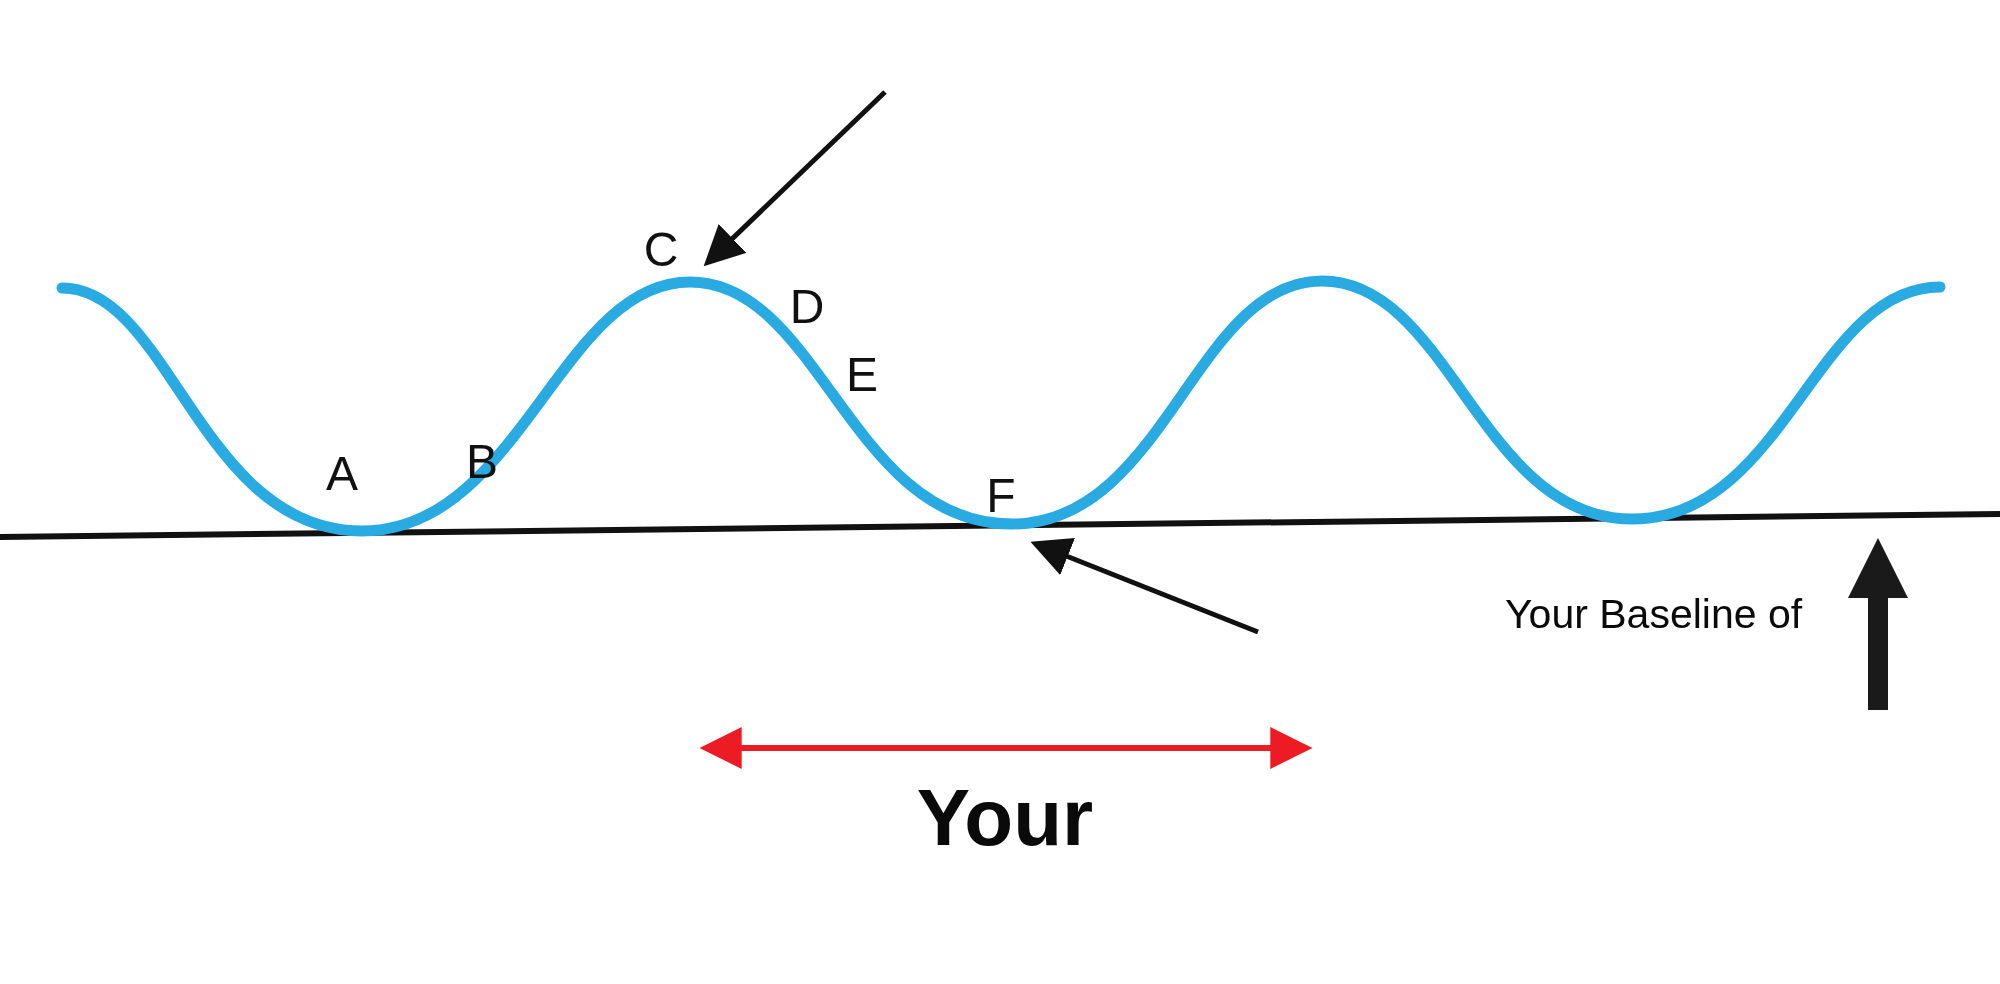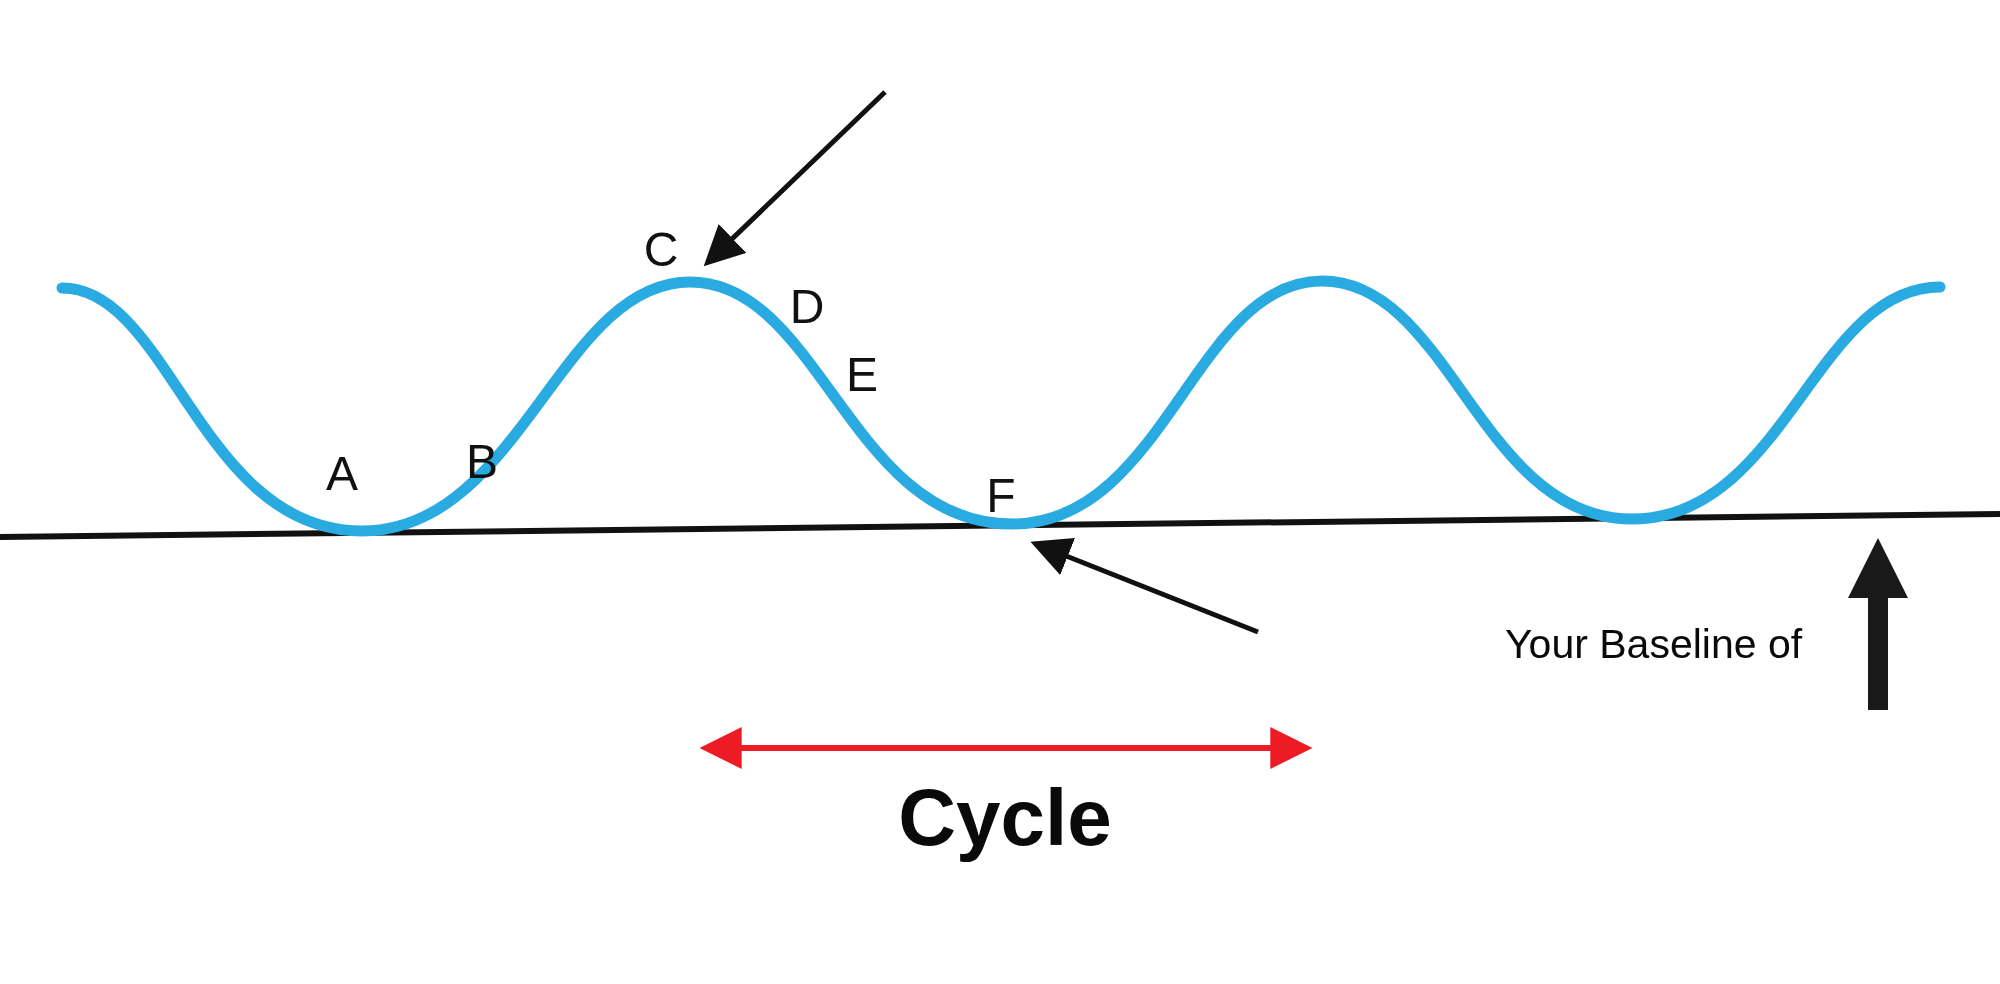--- a/index.html
+++ b/index.html
@@ -37,21 +37,21 @@
     transform: translate(-50%, -50%);
     font-size: 80px;
     font-weight: 600;
     color: #0a0a0a;
     white-space: nowrap;
     line-height: 1;
   }
   .baseline-label {
     position: absolute;
     left: 1505px;
-    top: 616px;
+    top: 586px;
     font-size: 41px;
     line-height: 57px;
     color: #0a0a0a;
   }
   .baseline-label span {
     display: block;
     white-space: nowrap;
   }
 </style>
 </head>
@@ -88,19 +88,19 @@
     <polygon points="1868,710 1868,598 1848,598 1878,538 1908,598 1888,598 1888,710" fill="#1a1a1a"></polygon>
   </svg>
 
   <div class="lbl" style="left:342px; top:474px;">A</div>
   <div class="lbl" style="left:482px; top:462px;">B</div>
   <div class="lbl" style="left:661px; top:250px;">C</div>
   <div class="lbl" style="left:807px; top:307px;">D</div>
   <div class="lbl" style="left:862px; top:375px;">E</div>
   <div class="lbl" style="left:1001px; top:496px;">F</div>
 
-  <div class="cycle-label">Cycle</div>
+  <div class="cycle-label">Your</div>
 
   <div class="baseline-label">
     <span>Your Baseline of</span>
   </div>
 
 </div>
 
 </body></html>

